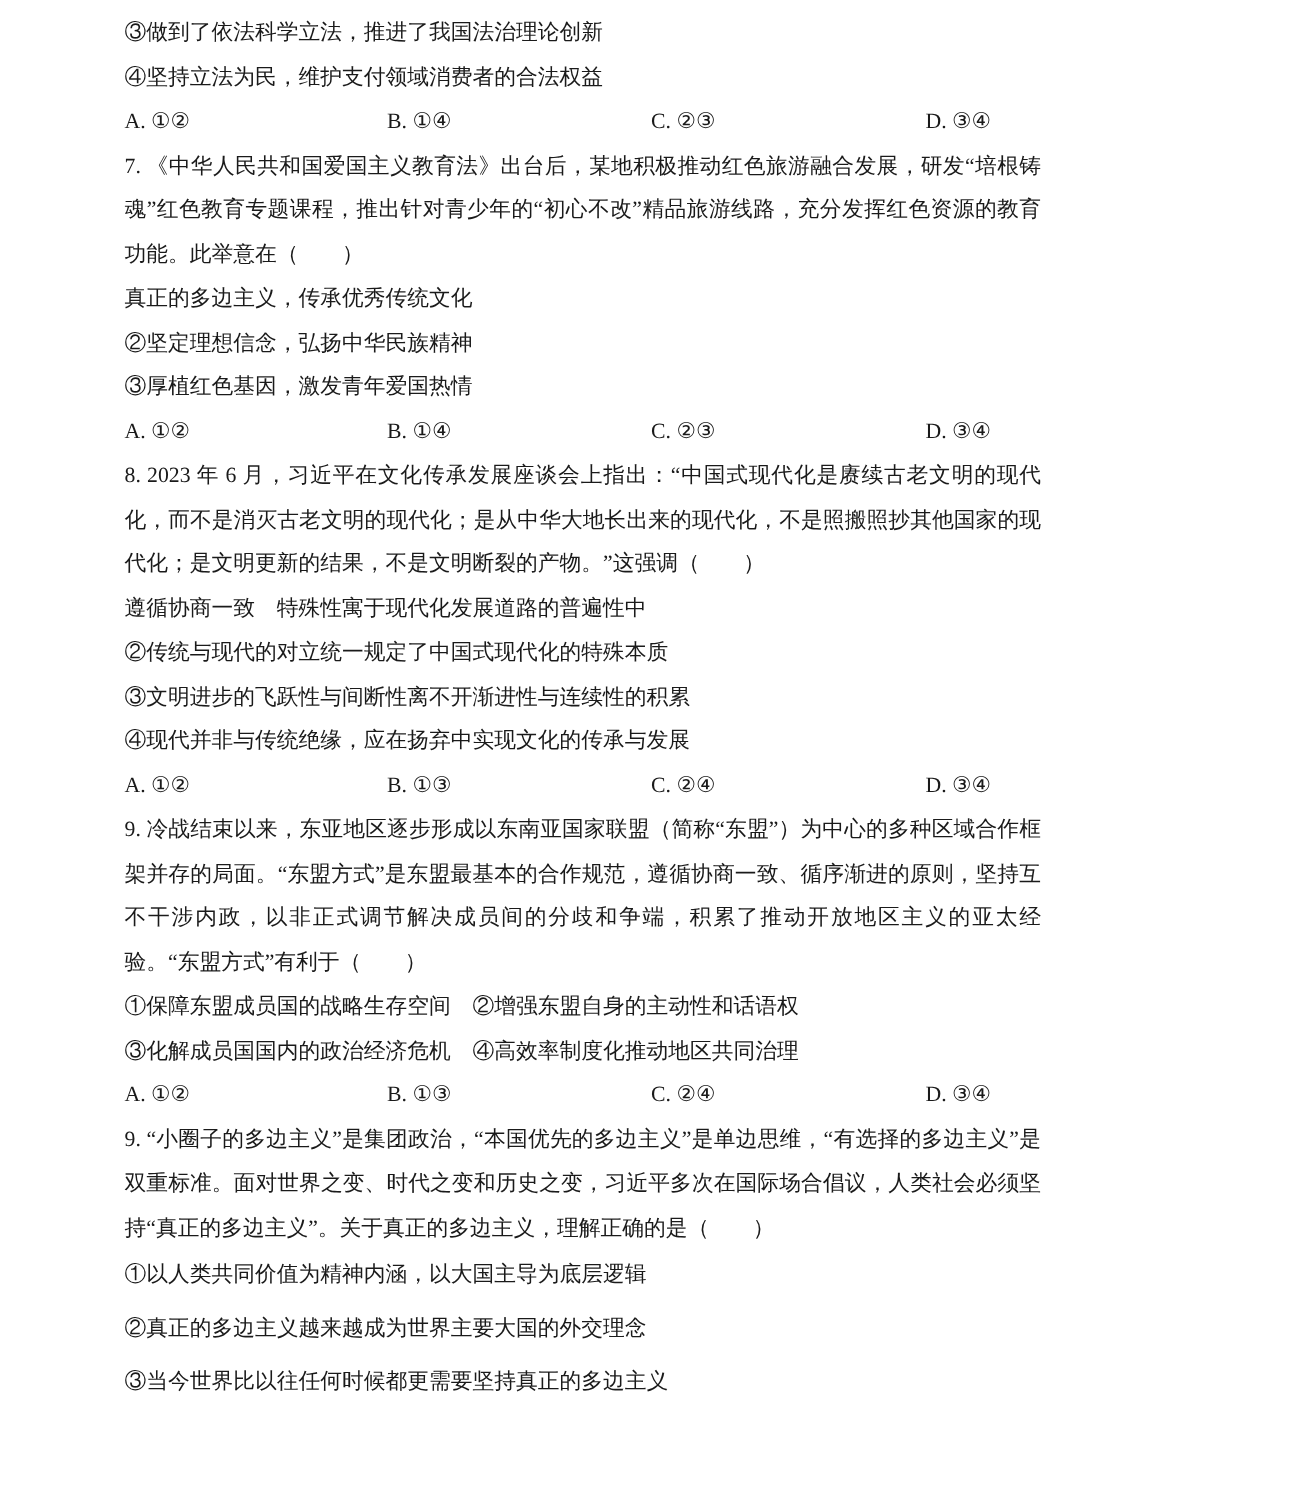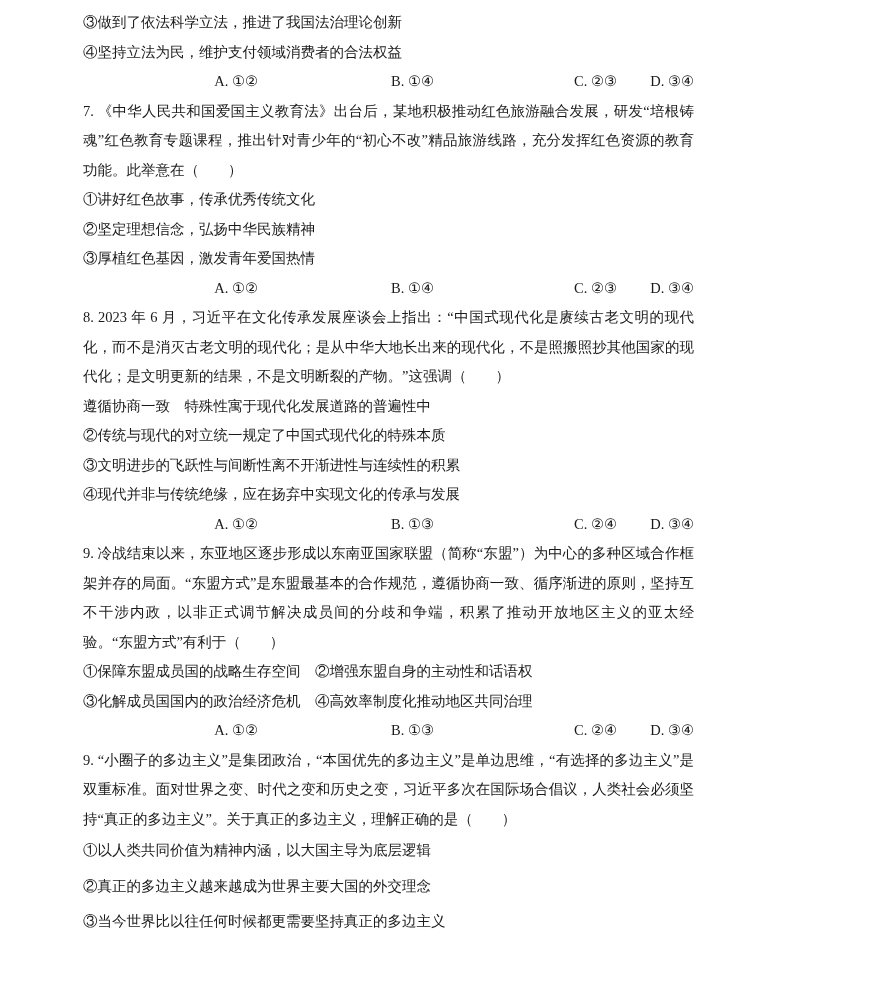--- a/index.html
+++ b/index.html
@@ -21,39 +21,39 @@
   }
   .para {
     text-align: justify;
     text-justify: inter-ideograph;
   }
   .line { white-space: nowrap; }
   .opts {
     display: grid;
     grid-template-columns: 175px 176px 183px auto;
   }
-  .opts span { white-space: nowrap; text-align: right; }
+  .opts span { white-space: nowrap; }
   .wide { line-height: 35.5px; font-family: Liberation Mono, monospace; }
 </style>
 </head>
 <body>
 
 <div class="page">
 
   <div class="line">③做到了依法科学立法，推进了我国法治理论创新</div>
   <div class="line">④坚持立法为民，维护支付领域消费者的合法权益</div>
   <div class="opts">
     <span>A. ①②</span>
     <span>B. ①④</span>
     <span>C. ②③</span>
     <span>D. ③④</span>
   </div>
 
   <div class="para">7. 《中华人民共和国爱国主义教育法》出台后，某地积极推动红色旅游融合发展，研发“培根铸魂”红色教育专题课程，推出针对青少年的“初心不改”精品旅游线路，充分发挥红色资源的教育功能。此举意在（　　）</div>
-  <div class="line">①讲好红色故事，传承优秀传统文化</div>
+  <div class="line">真正的多边主义，传承优秀传统文化</div>
   <div class="line">②坚定理想信念，弘扬中华民族精神</div>
   <div class="line">③厚植红色基因，激发青年爱国热情</div>
   <div class="opts">
     <span>A. ①②</span>
     <span>B. ①④</span>
     <span>C. ②③</span>
     <span>D. ③④</span>
   </div>
 
   <div class="para">8. 2023 年 6 月，习近平在文化传承发展座谈会上指出：“中国式现代化是赓续古老文明的现代化，而不是消灭古老文明的现代化；是从中华大地长出来的现代化，不是照搬照抄其他国家的现代化；是文明更新的结果，不是文明断裂的产物。”这强调（　　）</div>

